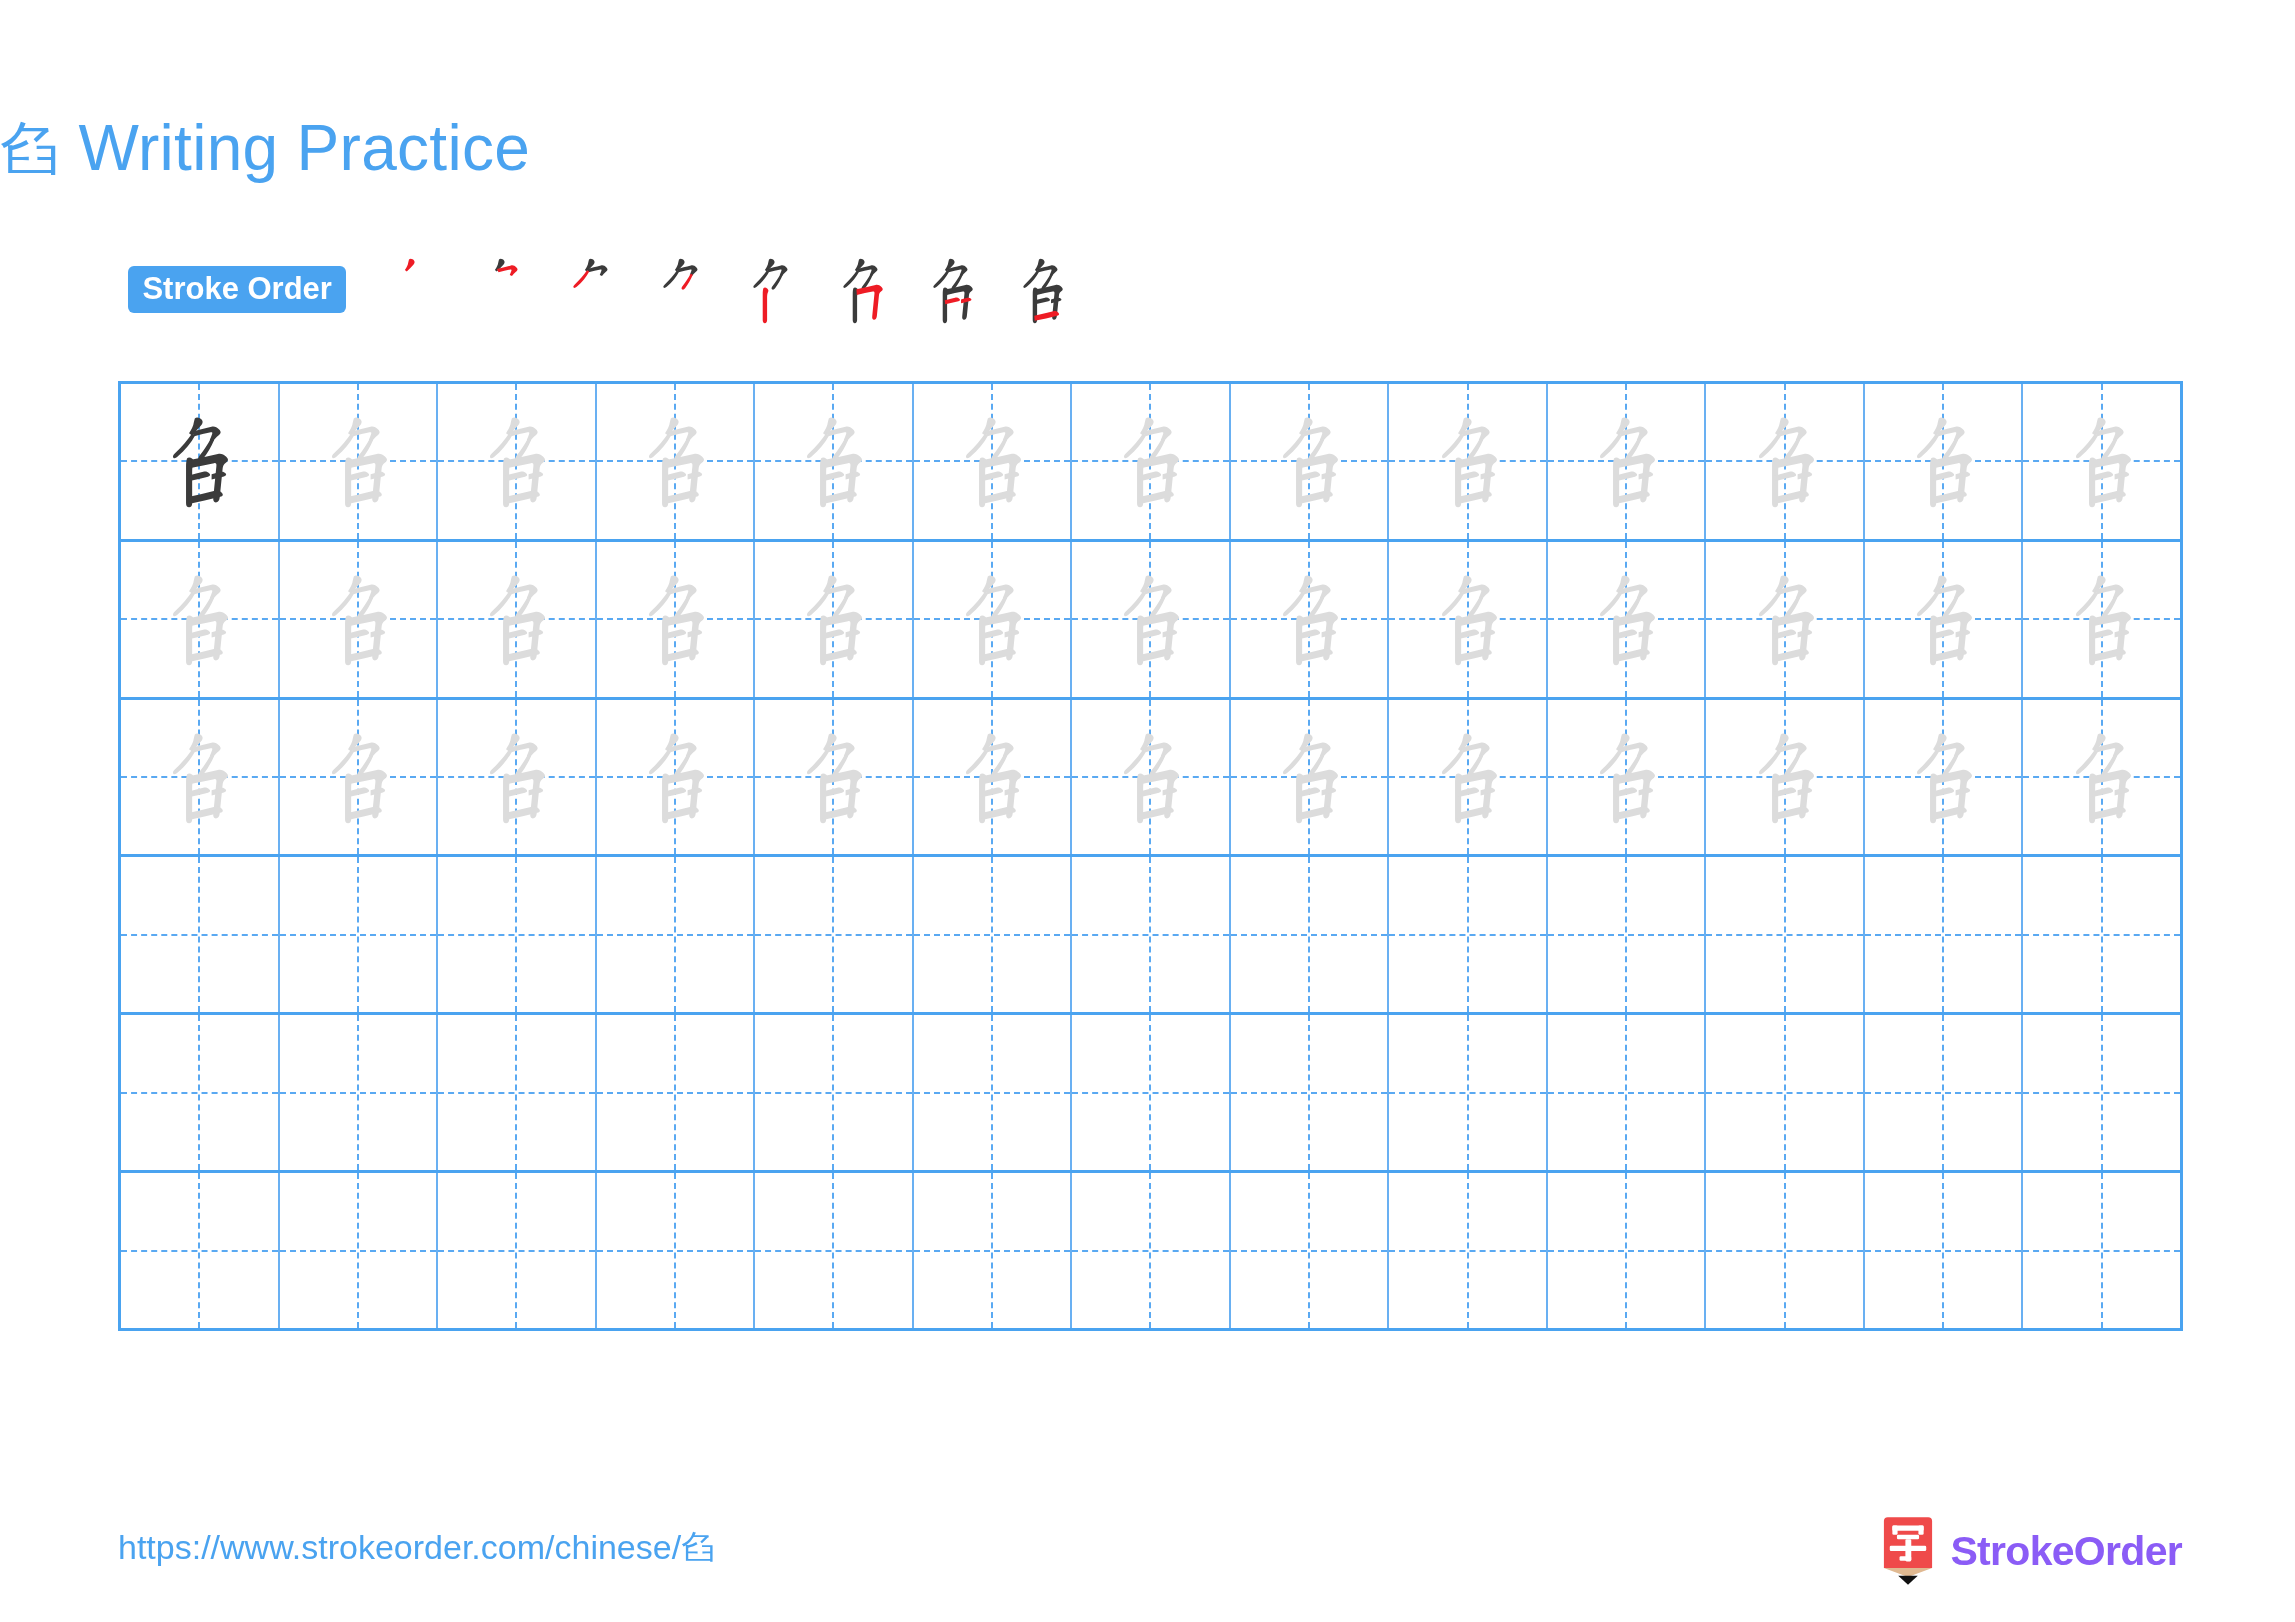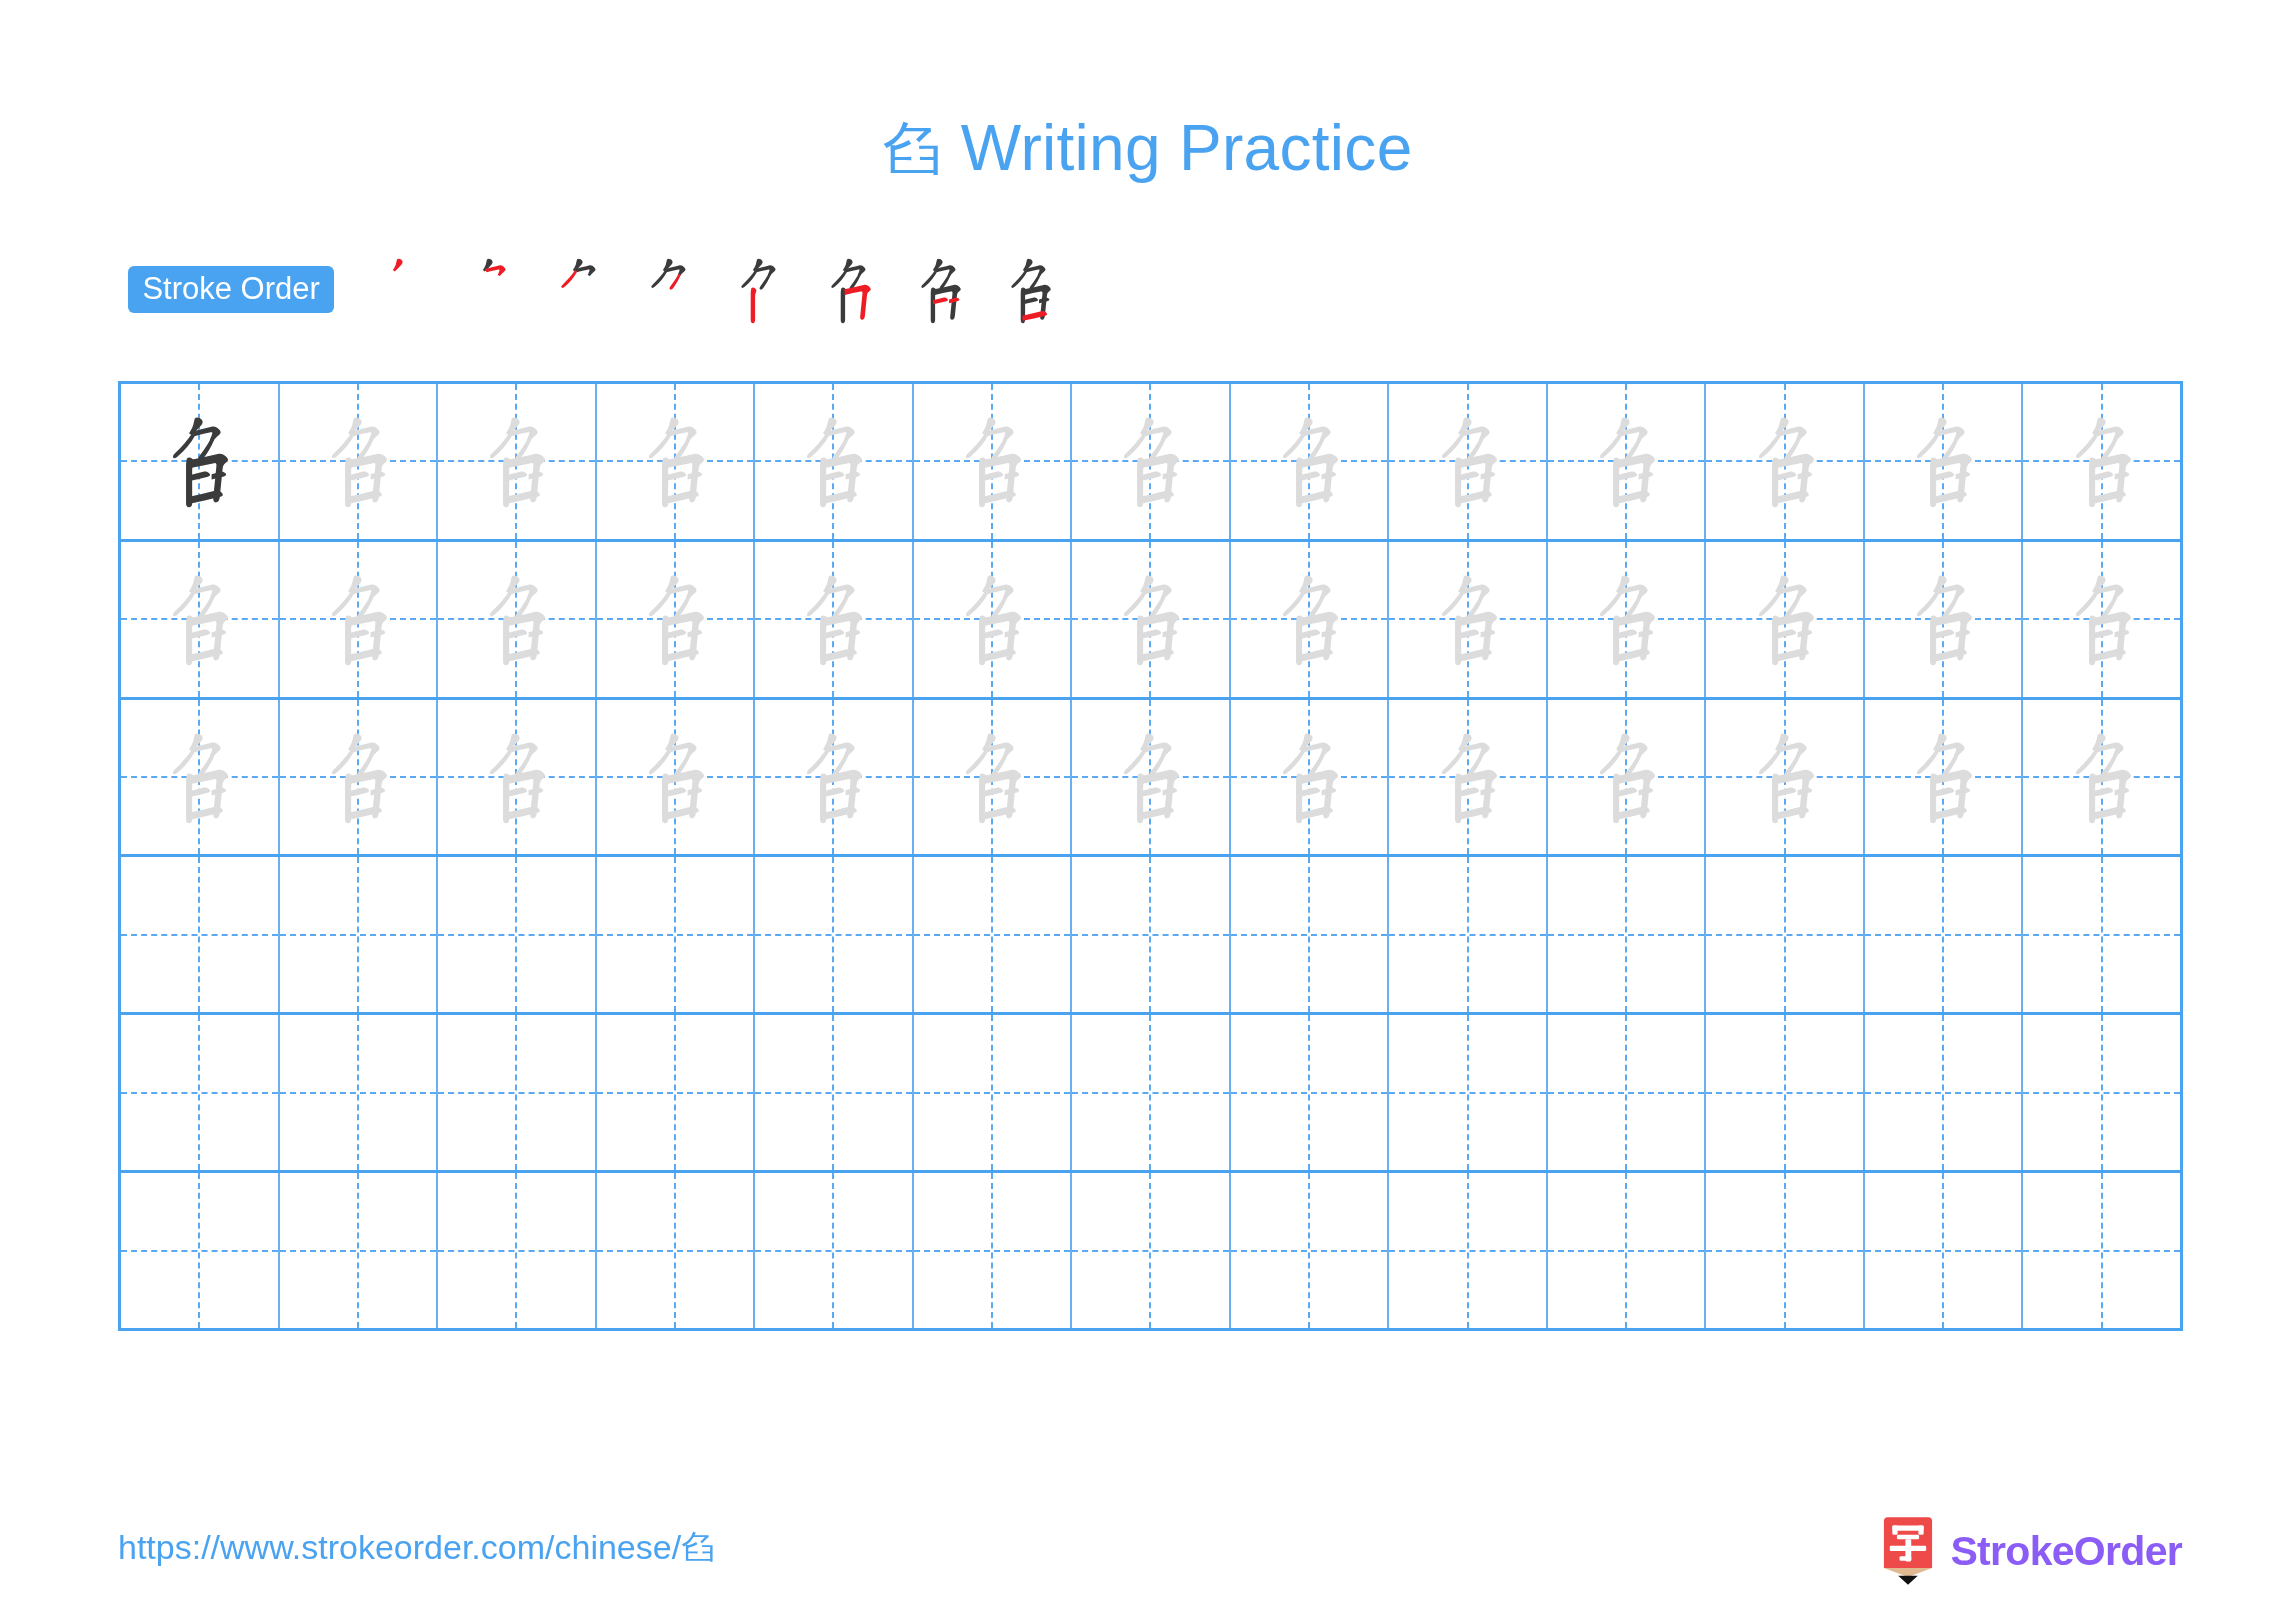--- a/index.html
+++ b/index.html
@@ -14,21 +14,20 @@
     font-family: "Liberation Sans", sans-serif;
     overflow: hidden;
   }
 
   
   .page-title {
     position: absolute;
     top: 110px;
     left: 0;
     width: 100%;
-    text-align: center;
     font-size: 64px;
     font-weight: 400;
     color: #4aa3f0;
     letter-spacing: 0.3px;
     white-space: nowrap;
   }
   .page-title .han {
     font-family: "DejaVu Sans", sans-serif;
     font-size: 60px;
   }
@@ -39,21 +38,21 @@
     top: 254px;
     left: 128px;
     display: flex;
     align-items: center;
     height: 71px;
   }
   .stroke-order-badge {
     background: #4aa3f0;
     color: #ffffff;
     font-size: 31px;
-    font-weight: 400;
+    font-weight: 700;
     border-radius: 5.9px;
     padding: 6.5px 14.4px 9.2px 14.4px;
     line-height: 1;
     white-space: nowrap;
   }
   .stroke-steps {
     display: flex;
     align-items: flex-start;
     margin-left: 21px;
   }

